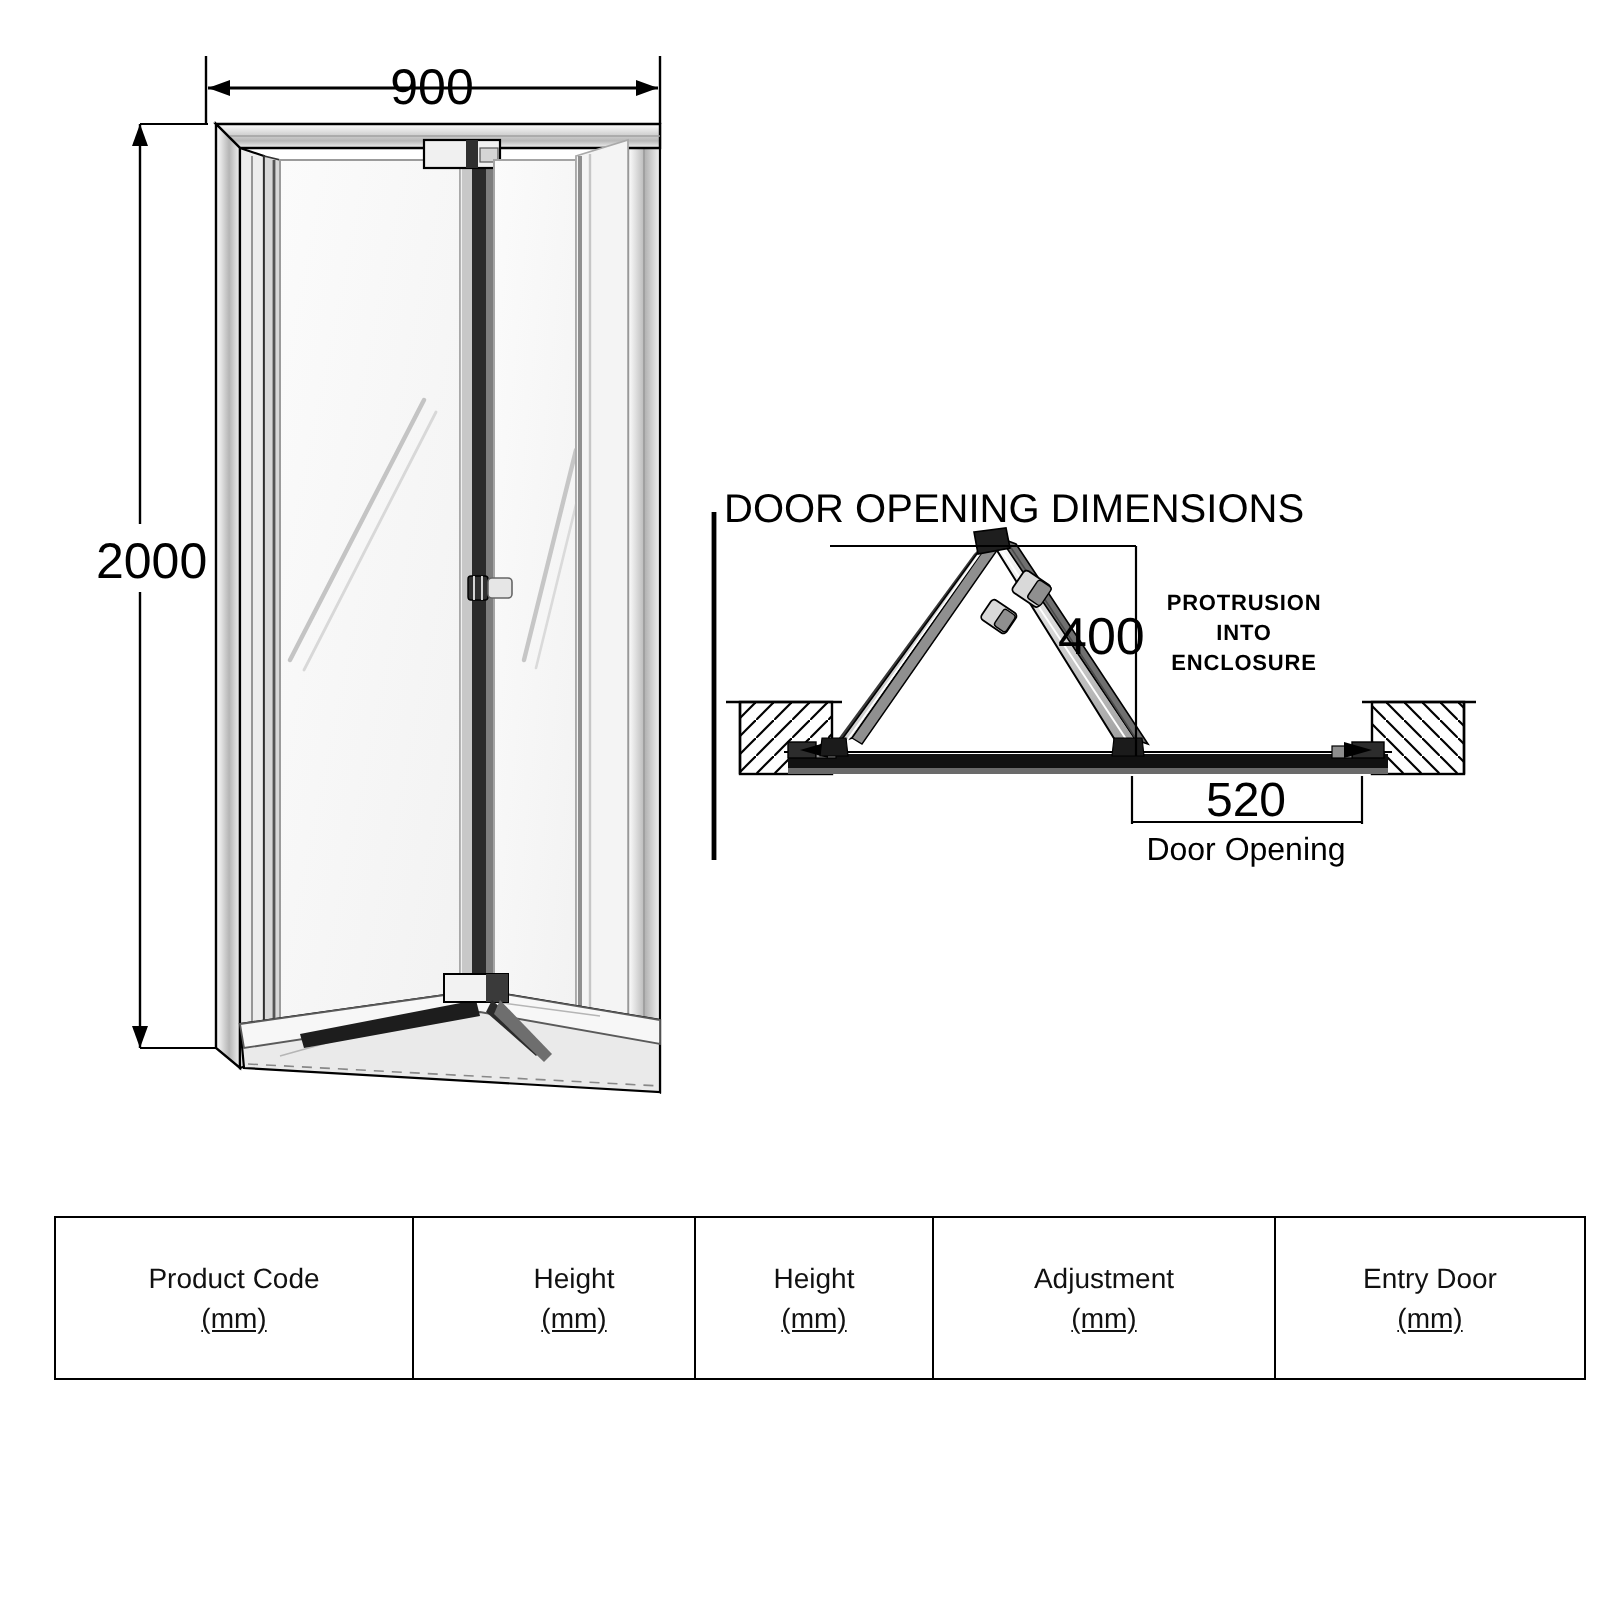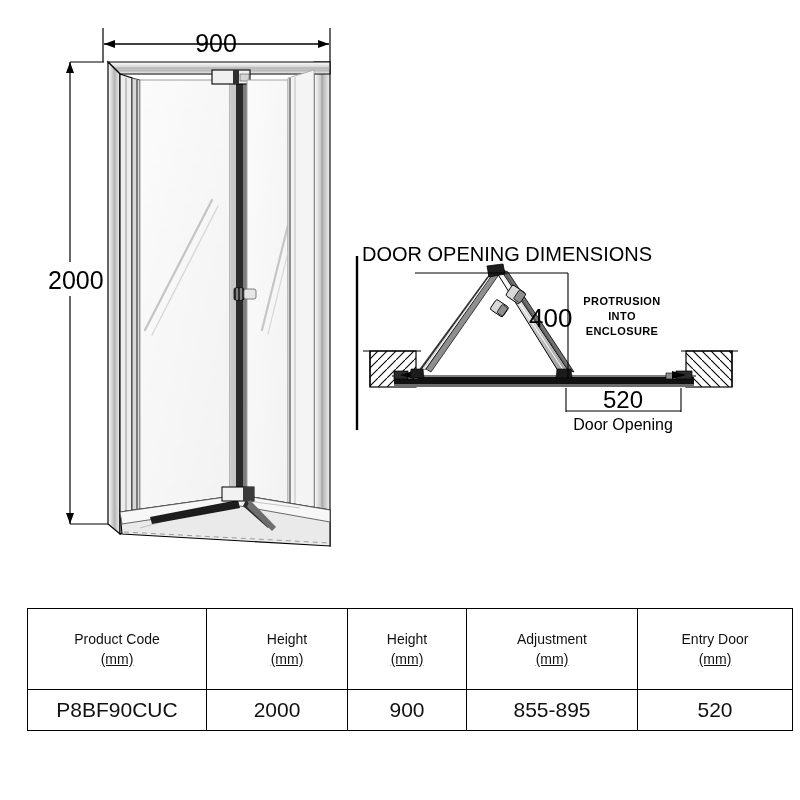--- a/index.html
+++ b/index.html
@@ -321,23 +321,16 @@
         </td>
         <td style="width: 170px;">
           <span class="cell-l1">Adjustment</span>
           <span class="cell-l2">(mm)</span>
         </td>
         <td style="width: 154px;">
           <span class="cell-l1">Entry Door</span>
           <span class="cell-l2">(mm)</span>
         </td>
       </tr>
-      <tr class="body-row">
-        <td>P8BF90CUC</td>
-        <td>2000</td>
-        <td>900</td>
-        <td>855-895</td>
-        <td>520</td>
-      </tr>
     </tbody>
   </table>
 
 </div>
 
 </body></html>

